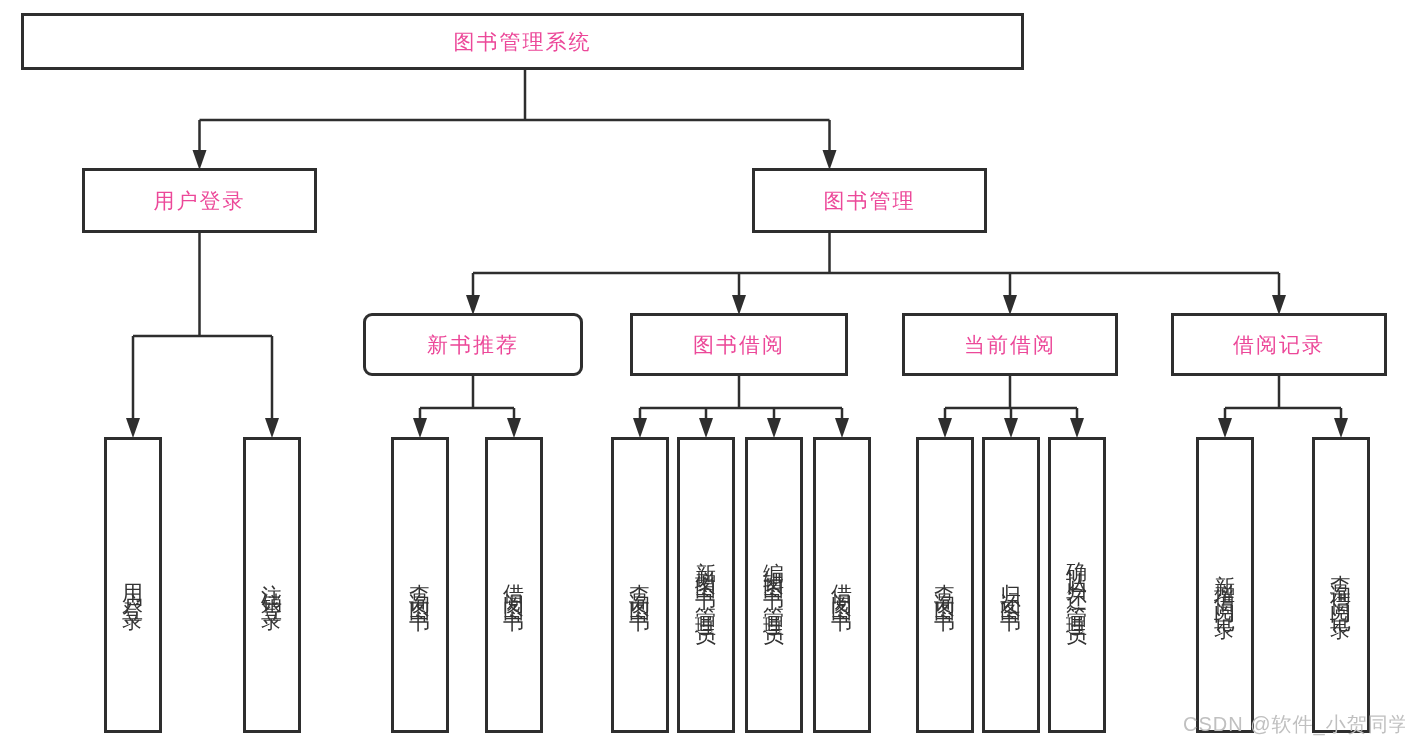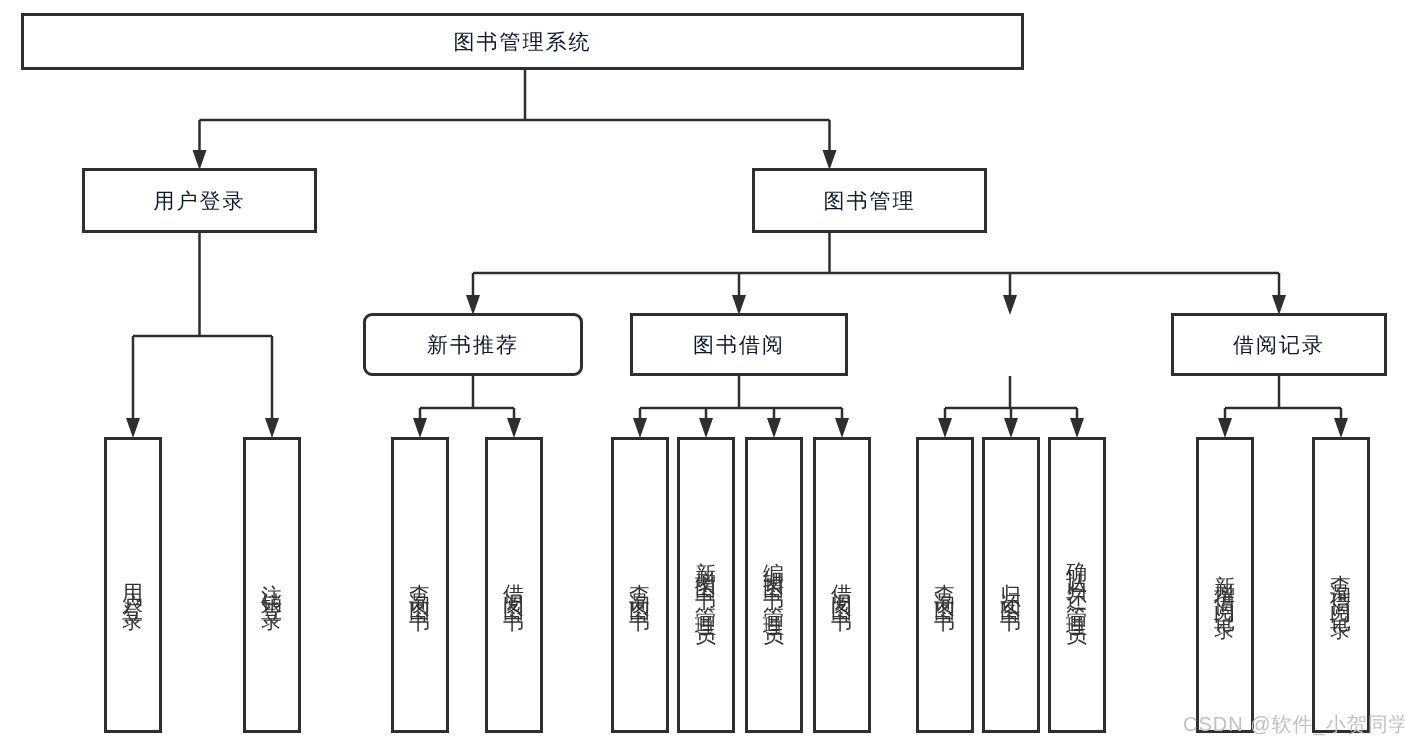--- a/index.html
+++ b/index.html
@@ -10,21 +10,21 @@
     font-family:"Liberation Sans","DejaVu Sans",sans-serif;
     overflow:hidden;
   }
   .edges{position:absolute;left:0;top:0;z-index:1;}
   .edges path{fill:none;stroke:#2e2e2e;stroke-width:2.5;}
   .edges polygon{fill:#2e2e2e;stroke:none;}
   .hbox{
     position:absolute;z-index:2;box-sizing:border-box;
     background:#ffffff;border:3px solid #2e2e2e;
     display:flex;align-items:center;justify-content:center;
-    font-size:21px;color:#0f172a;letter-spacing:2px;
+    font-size:21px;color:#ec4899;letter-spacing:2px;
   }
   .vleaf{
     position:absolute;z-index:2;box-sizing:border-box;
     top:437px;height:296px;width:58px;
     background:#ffffff;border:3px solid #2e2e2e;
     display:flex;align-items:center;justify-content:center;
   }
   .vleaf span{
     writing-mode:vertical-rl;text-orientation:mixed;
     font-size:21px;color:#333333;letter-spacing:9px;line-height:1.1;
@@ -86,20 +86,23 @@
   <div class="hbox" style="left:712px;top:168px;width:235px;height:65px;margin-left:40px;">
     <span>图书管理</span>
   </div>
 
   <div class="hbox" style="left:363px;top:313px;width:220px;height:63px;border-radius:9px;">
     <span>新书推荐</span>
   </div>
   <div class="hbox" style="left:630px;top:313px;width:218px;height:63px;">
     <span>图书借阅</span>
   </div>
+  <div class="hbox" style="left:902px;top:313px;width:216px;height:63px;">
+    <span>当前借阅</span>
+  </div>
   <div class="hbox" style="left:1171px;top:313px;width:216px;height:63px;align-items:center;">
     <span>借阅记录</span>
   </div>
 
   <div class="vleaf" style="left:104px;">
     <span>用户登录</span>
   </div>
   <div class="vleaf" style="left:243px;">
     <span>注销登录</span>
   </div>

